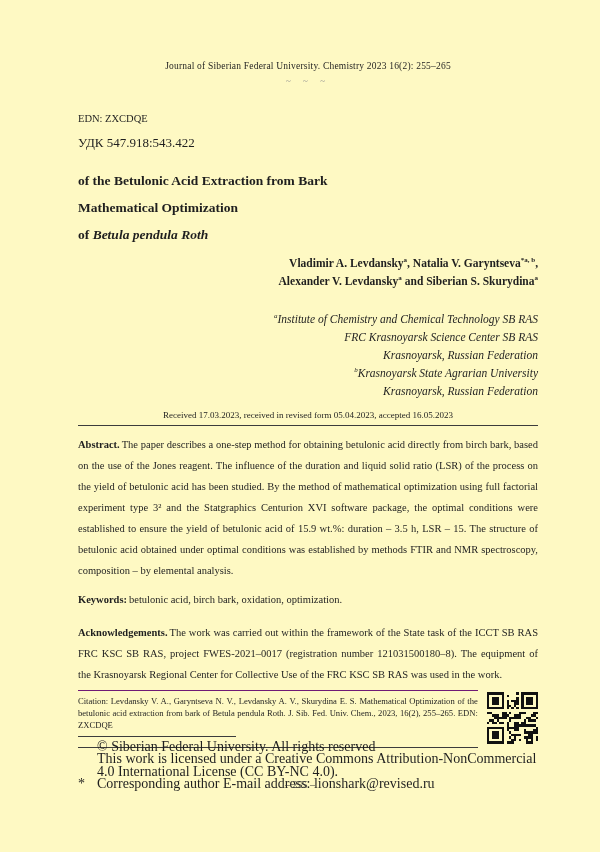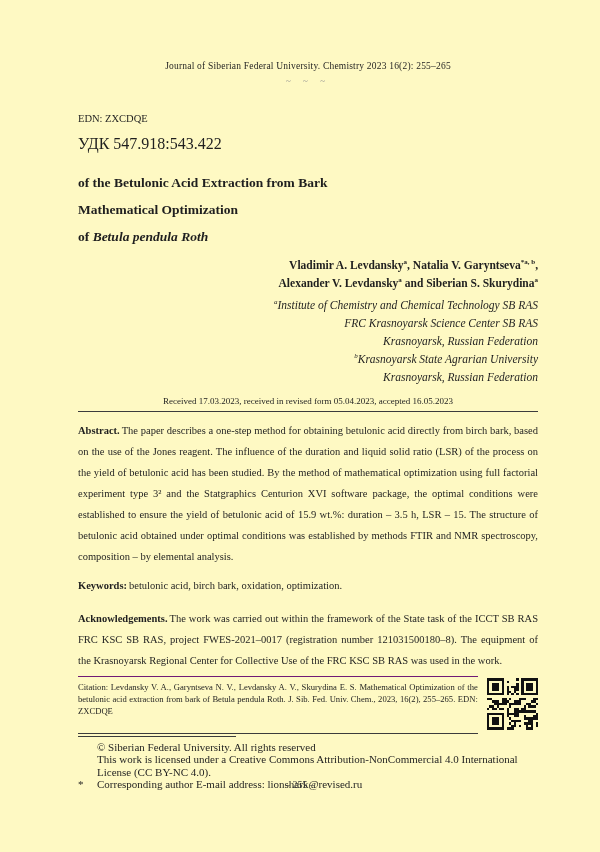--- a/index.html
+++ b/index.html
@@ -11,29 +11,29 @@
     font-family: "Liberation Serif", "DejaVu Serif", serif;
     color: #1f1f1f;
     overflow: hidden;
   }
   .content { position: absolute; left: 78px; top: 0; width: 460px; }
 
   .journal-header { padding-top: 61px; text-align: center; font-size: 9.5px; letter-spacing: 0.2px; }
   .tilde-sep { margin-top: 5px; text-align: center; font-size: 9px; color: #8f8f8f; letter-spacing: 5px; }
 
   .edn-line { margin-top: 27px; font-size: 10.5px; }
-  .udk-line { margin-top: 11px; font-size: 16px; }
+  .udk-line { margin-top: 11px; font-size: 13px; }
 
   .article-title { margin-top: 16px; font-size: 13.5px; font-weight: bold; line-height: 27px; }
   .article-title em { }
 
   .authors { margin-top: 7px; text-align: right; font-weight: bold; font-size: 11.5px; line-height: 17.5px; }
   sup { font-size: 7px; vertical-align: super; line-height: 0; }
 
-  .affiliations { margin-top: 4px; text-align: right; font-style: italic; font-size: 11.5px; line-height: 18px; }
+  .affiliations { margin-top: 20px; text-align: right; font-style: italic; font-size: 11.5px; line-height: 18px; }
 
   .received-line { margin-top: 10px; text-align: center; font-size: 9px; }
   .rule-full { margin-top: 5px; border: 0; border-top: 1.2px solid #3c3c3c; height: 0; }
 
   .para { margin: 0; text-align: justify; font-size: 10.5px; line-height: 21px; }
   .abstract-para { margin-top: 6px; }
   .keywords-para { margin-top: 8px; }
   .ack-para { margin-top: 12px; }
   .para b { margin-right: 2px; }
 
@@ -42,21 +42,21 @@
     width: 406px;
     border-top: 1px solid #701a75;
     border-bottom: 1px solid #3c3c3c;
     padding: 4px 0 16px 0;
     font-size: 8.6px; line-height: 12px;
     text-align: justify;
   }
   .qr-box { margin-left: 9px; margin-top: 1px; width: 52px; height: 54px; }
   .qr-box svg { width: 100%; height: 100%; display: block; }
 
-  .footer { position: absolute; left: 78px; top: 736px; width: 460px; font-size: 11px; line-height: 12.4px; }
+  .footer { position: absolute; left: 78px; top: 736px; width: 460px; font-size: 14px; line-height: 12.4px; }
   .footer-rule { width: 158px; border: 0; border-top: 1px solid #3c3c3c; margin: 0 0 4px 0; }
   .footer-line { padding-left: 19px; }
   .footer-line.with-marker { position: relative; }
   .footer-line.with-marker .marker { position: absolute; left: 0; top: 0; }
 
   .page-number { position: absolute; left: 0; top: 779px; width: 600px; text-align: center; font-size: 10px; color: #3a3a3a; }
 </style>
 </head>
 <body>
 

